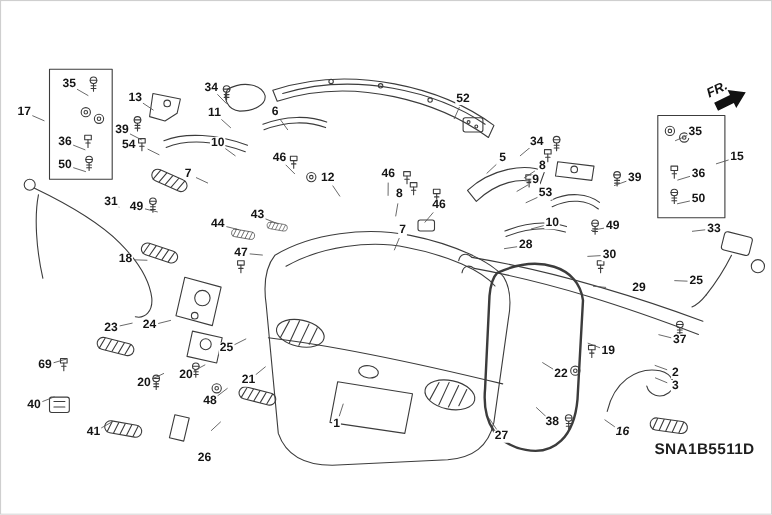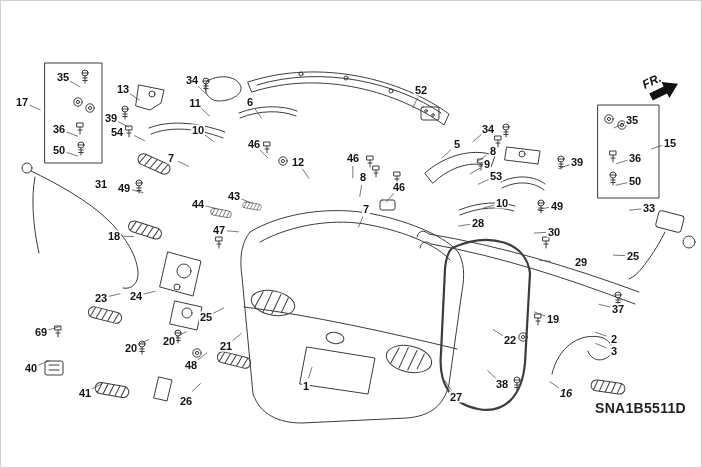--- a/index.html
+++ b/index.html
@@ -332,15 +332,15 @@
     <div class="callout" style="left: 100px; top: 297px;">23</div>
     <div class="callout" style="left: 135px; top: 295px;">24</div>
     <div class="callout" style="left: 205px; top: 316px;">25</div>
     <div class="callout" style="left: 40px; top: 331px;">69</div>
     <div class="callout" style="left: 130px; top: 347px;">20</div>
     <div class="callout" style="left: 168px; top: 340px;">20</div>
     <div class="callout" style="left: 30px; top: 367px;">40</div>
     <div class="callout" style="left: 190px; top: 364px;">48</div>
     <div class="callout" style="left: 225px; top: 345px;">21</div>
     <div class="callout" style="left: 84px; top: 392px;">41</div>
-    <div class="callout" style="left: 185px; top: 400px;">26</div>
+    <div class="callout" style="left: 185px; top: 416px;">26</div>
     <div class="callout" style="left: 305px; top: 385px;">1</div>
   </div>
 
 </body></html>

